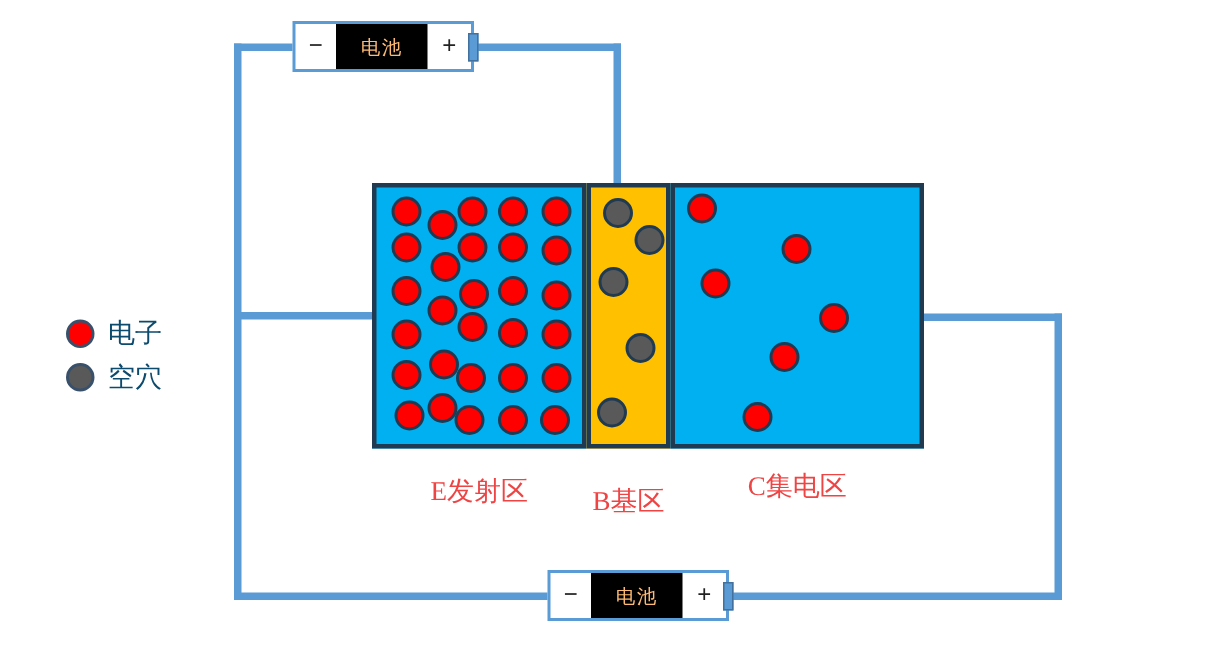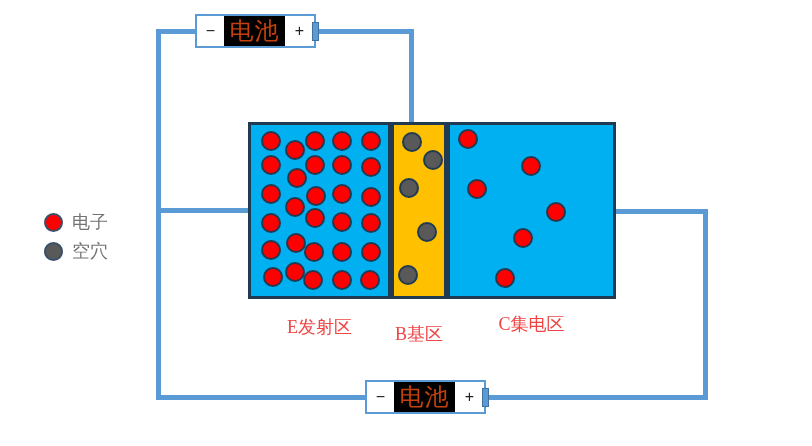--- a/index.html
+++ b/index.html
@@ -14,21 +14,21 @@
     position:absolute; display:flex; box-sizing:border-box;
     height:34px; border:2px solid #5B9BD5; background:#fff;
   }
   .bat-cell {
     display:flex; align-items:center; justify-content:center;
     color:#222; font-size:16px; line-height:1;
   }
   .bat-minus { width:27px; }
   .bat-plus  { width:29px; }
   .bat-body  {
-    width:61px; background:#000; color:#c2410c; font-size:24px;
+    width:61px; background:#000; color:#fdba74; font-size:13px;
     display:flex; align-items:center; justify-content:center;
     font-family:"Liberation Sans", sans-serif; letter-spacing:1px;
   }
   .bat-nub {
     position:absolute; width:7px; height:19px;
     background:#5B9BD5; border:1px solid #41719C; box-sizing:border-box;
   }
 
   
   .region {
@@ -47,21 +47,21 @@
   }
 
   
   .legend { position:absolute; left:44px; top:212px; }
   .legend-row { display:flex; align-items:center; height:20px; margin-bottom:9px; }
   .legend-swatch {
     width:19px; height:19px; border-radius:50%;
     box-sizing:border-box; border:2px solid #39506b; margin-right:9px;
   }
   .legend-label {
-    font-family:"Liberation Serif", serif; font-size:18px; color:#737373;
+    font-family:"Liberation Serif", serif; font-size:18px; color:#0c4a6e;
   }
 </style>
 </head>
 <body>
 
 <div class="canvas">
 
   <div class="wire" style="left: 156px; top: 29px; width: 44px; height: 5px; background: rgb(91, 155, 213);"></div>
   <div class="wire" style="left: 156px; top: 29px; width: 5px; height: 371px; background: rgb(91, 155, 213);"></div>
   <div class="wire" style="left: 156px; top: 208px; width: 95px; height: 5px; background: rgb(91, 155, 213);"></div>

